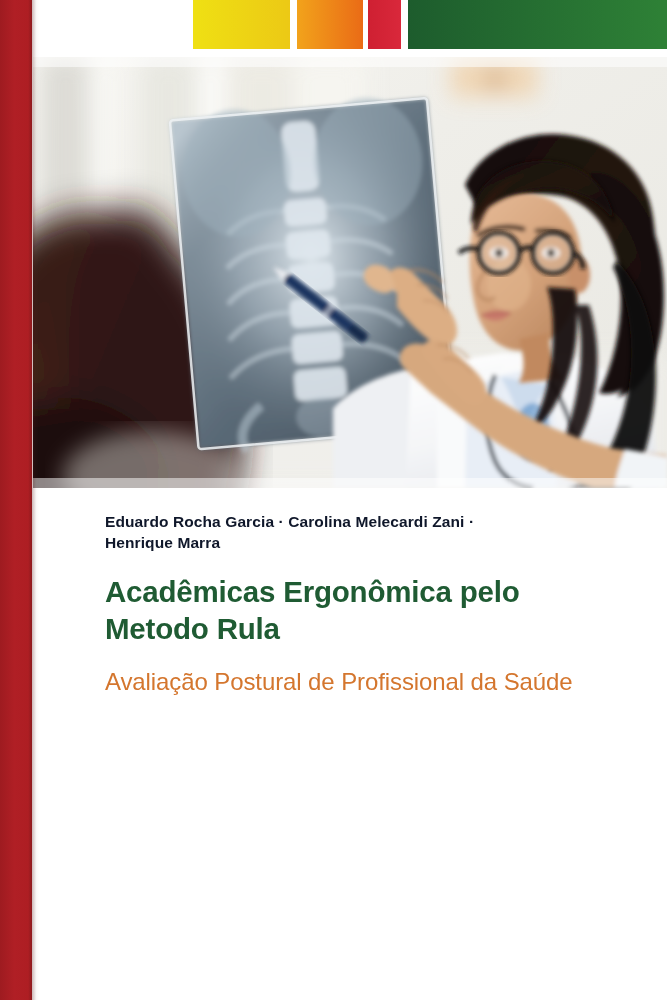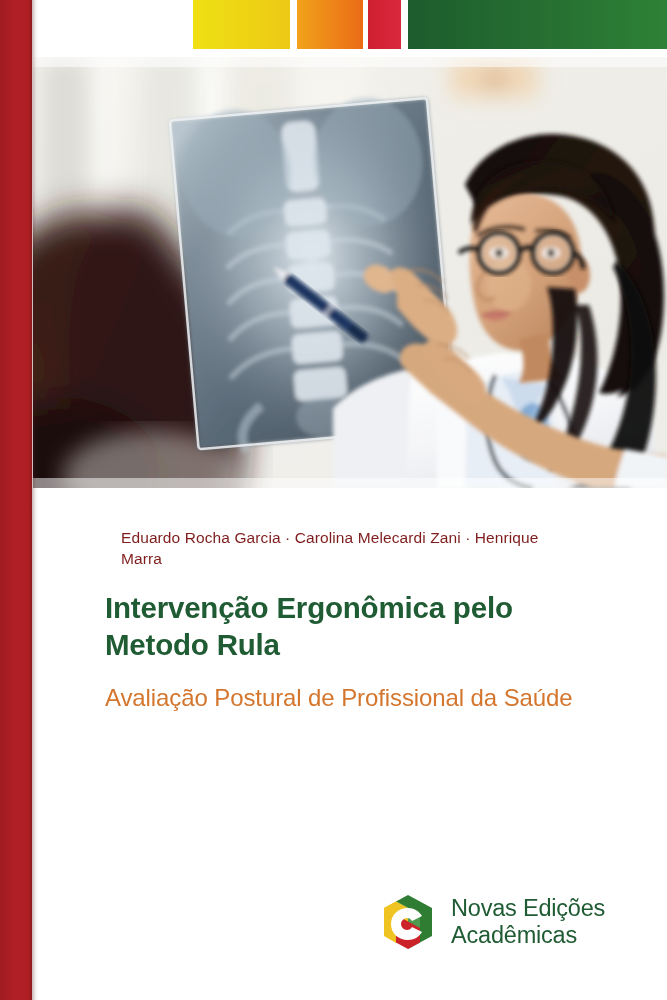--- a/index.html
+++ b/index.html
@@ -73,25 +73,25 @@
   
   .text-block {
     position: absolute;
     left: 105px;
     top: 512px;
     width: 520px;
     z-index: 6;
   }
   .authors {
     font-size: 15.5px;
-    font-weight: normal;
+    font-weight: bold;
     line-height: 1.33;
-    color: #7f1d1d;
+    color: #0f172a;
     letter-spacing: 0.1px;
-    margin: 16px;
+    margin: 0;
     width: 440px;
   }
   .title {
     margin: 21px 0 0 0;
     font-size: 29.5px;
     font-weight: bold;
     line-height: 1.24;
     color: #1f5b33;
     letter-spacing: -0.2px;
     width: 500px;
@@ -377,32 +377,18 @@
     <div class="band band-orange"></div>
     <div class="band band-red"></div>
     <div class="band band-green"></div>
   </div>
 
   <div class="spine"></div>
   <div class="spine-shadow"></div>
 
   <div class="text-block">
     <p class="authors">Eduardo Rocha Garcia · Carolina Melecardi Zani · Henrique Marra</p>
-    <h1 class="title">Intervenção Ergonômica pelo Metodo Rula</h1>
+    <h1 class="title">Acadêmicas Ergonômica pelo Metodo Rula</h1>
     <h2 class="subtitle">Avaliação Postural de Profissional da Saúde</h2>
   </div>
 
-  <div class="publisher">
-    <svg class="publisher-mark" viewBox="0 0 60 58" xmlns="http://www.w3.org/2000/svg">
-      <polygon points="30,2 54,15 54,43 30,56 6,43 6,15" fill="#ffffff"></polygon>
-      <path d="M30,2 L54,15 L54,43 L42,49.5 L42,21 L18,8.5 Z" fill="#2f7d32"></path>
-      <path d="M30,2 L18,8.5 L18,36 L6,43 L6,15 Z" fill="#2f7d32" opacity="0"></path>
-      <path d="M18,8.5 L42,21 L42,49.5 L30,56 L30,30 Z" fill="#3f9142" opacity="0.92"></path>
-      <path d="M6,15 L30,2 L18,8.5 L18,36 L6,43 Z" fill="#efc422"></path>
-      <path d="M6,15 L18,8.5 L30,15 L30,44 L18,50 L6,43 Z" fill="#efc422"></path>
-      <path d="M18,22 L42,35 L42,49.5 L30,56 L18,49.5 Z" fill="#cc2229"></path>
-      <path d="M30,15 C 20,15 13,22 13,31 C 13,40 20,47 30,47 C 36,47 41,44 44,39 L34,34 C 33,36 31,37 29,37 C 26,37 23,34 23,31 C 23,28 26,25 29,25 C 31,25 33,26 34,28 L44,23 C 41,18 36,15 30,15 Z" fill="#ffffff"></path>
-    </svg>
-    <div class="publisher-name">Novas Edições
-Acadêmicas</div>
-  </div>
 
 </div>
 
 </body></html>

